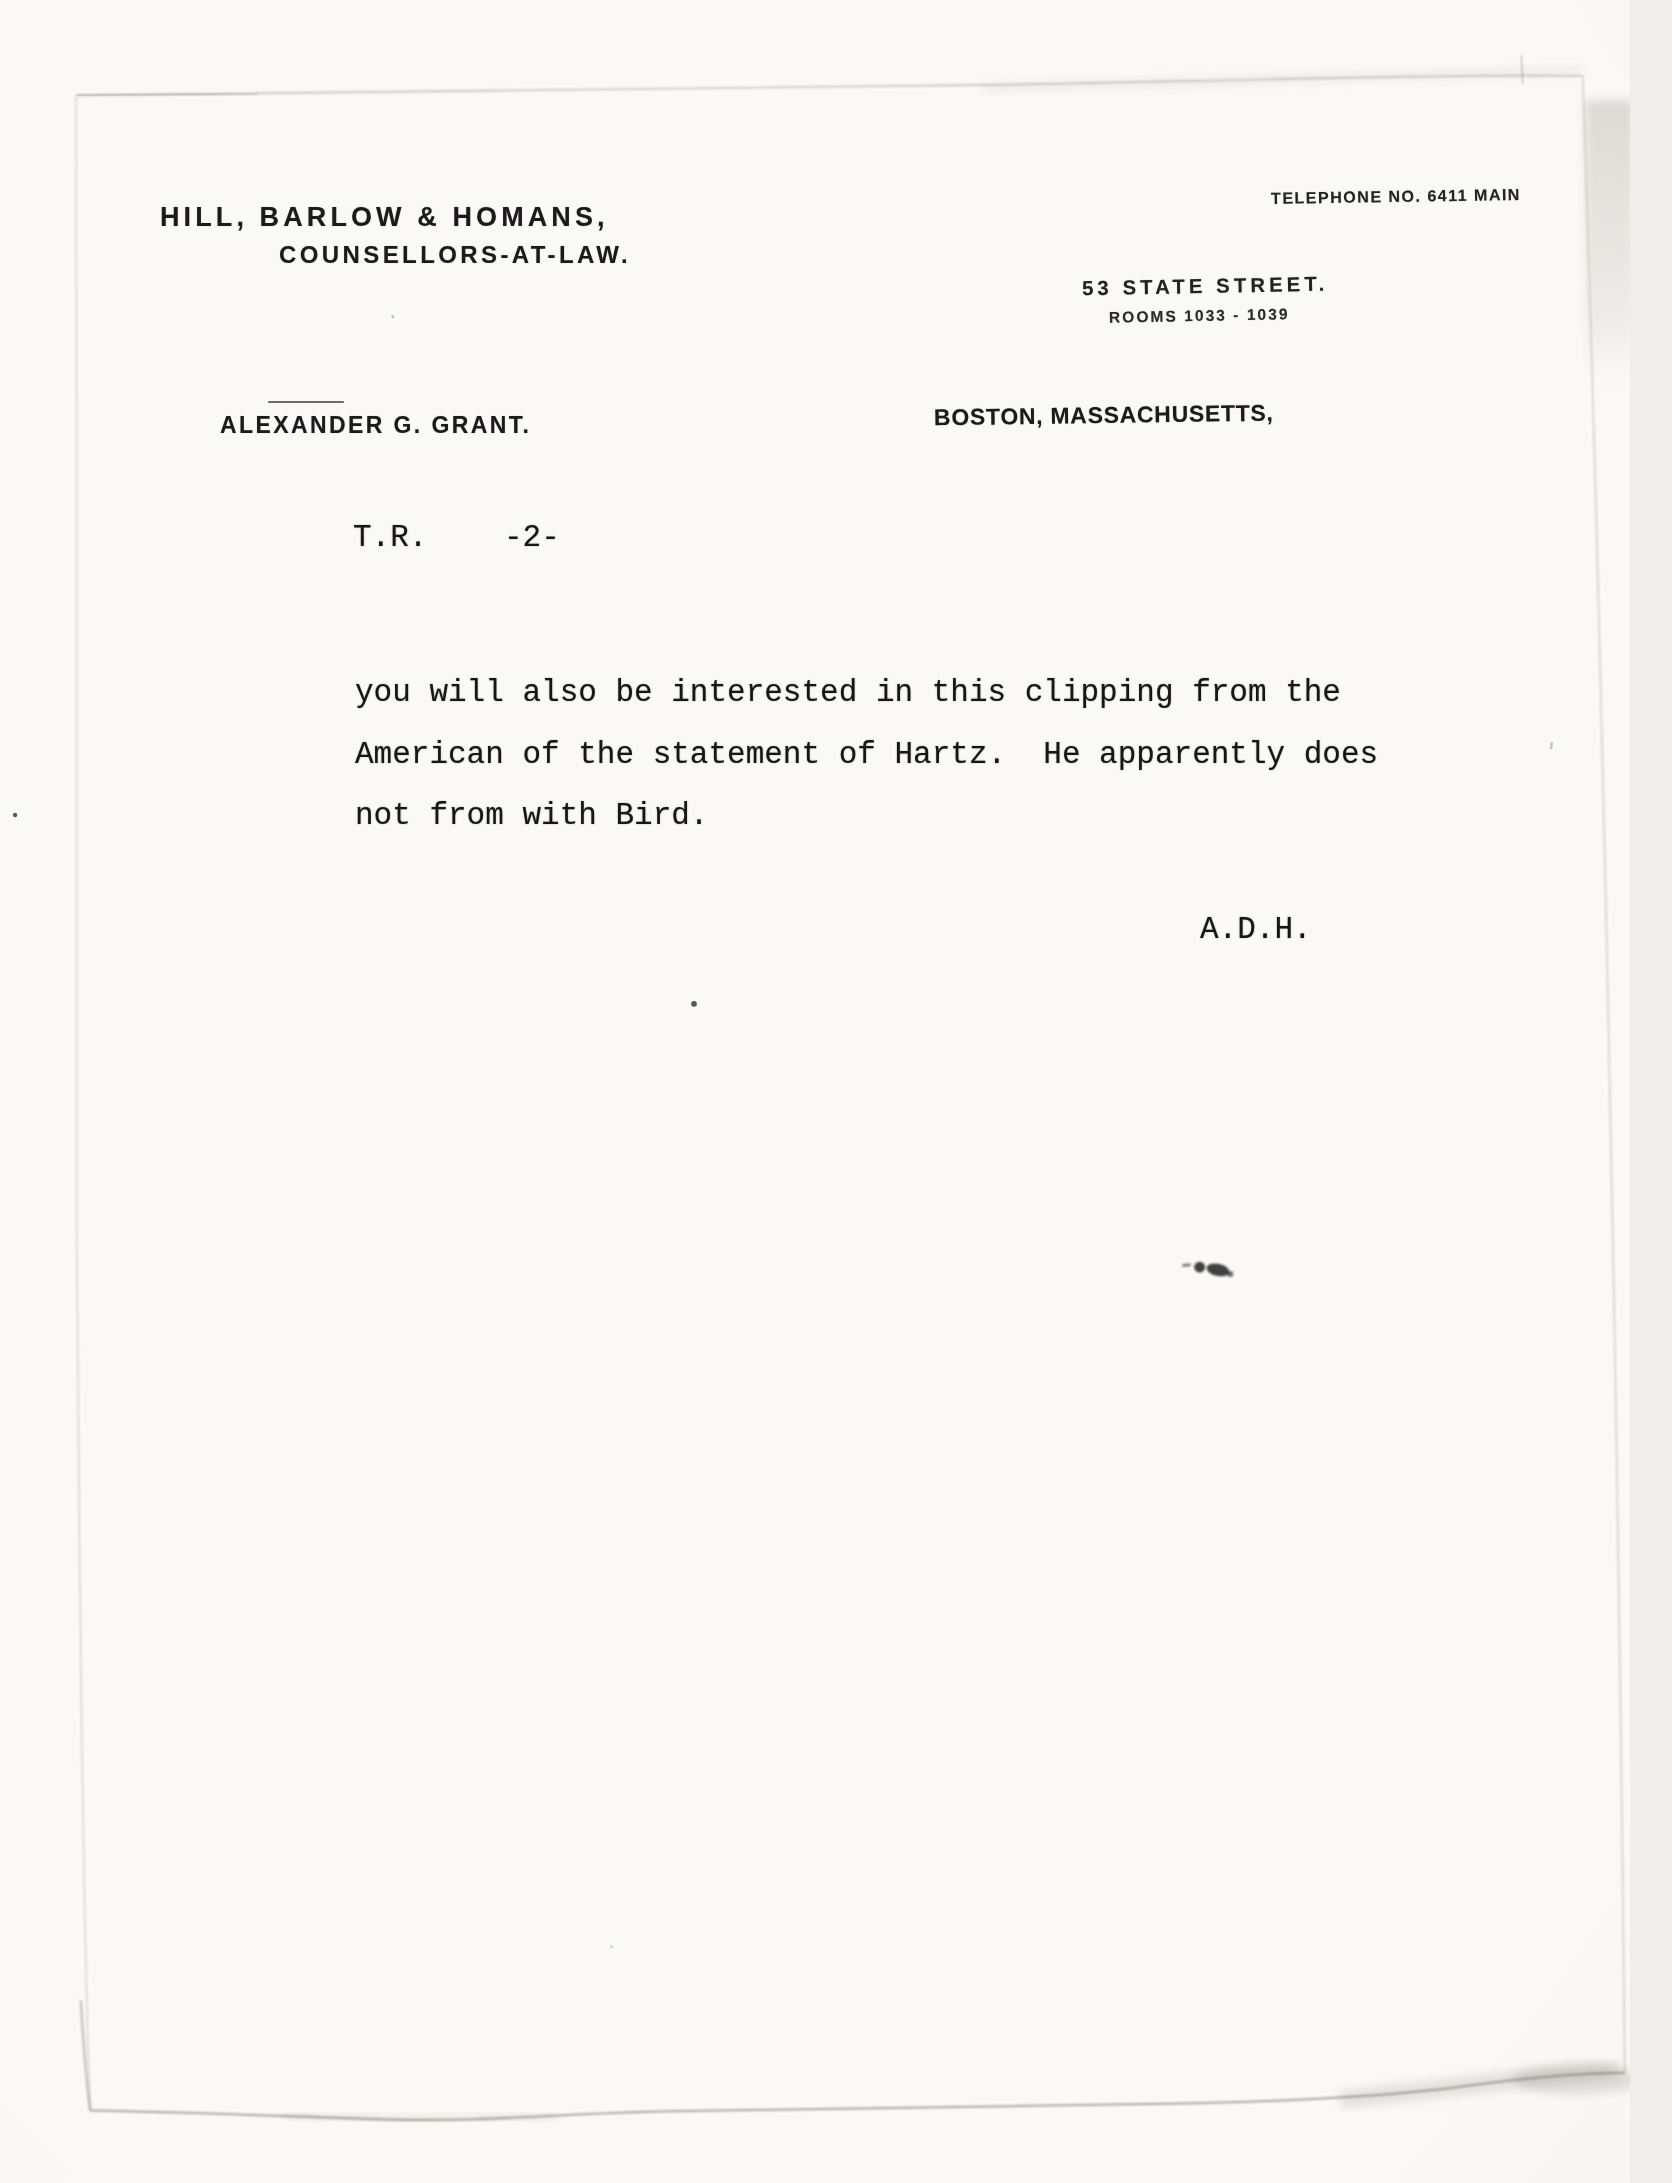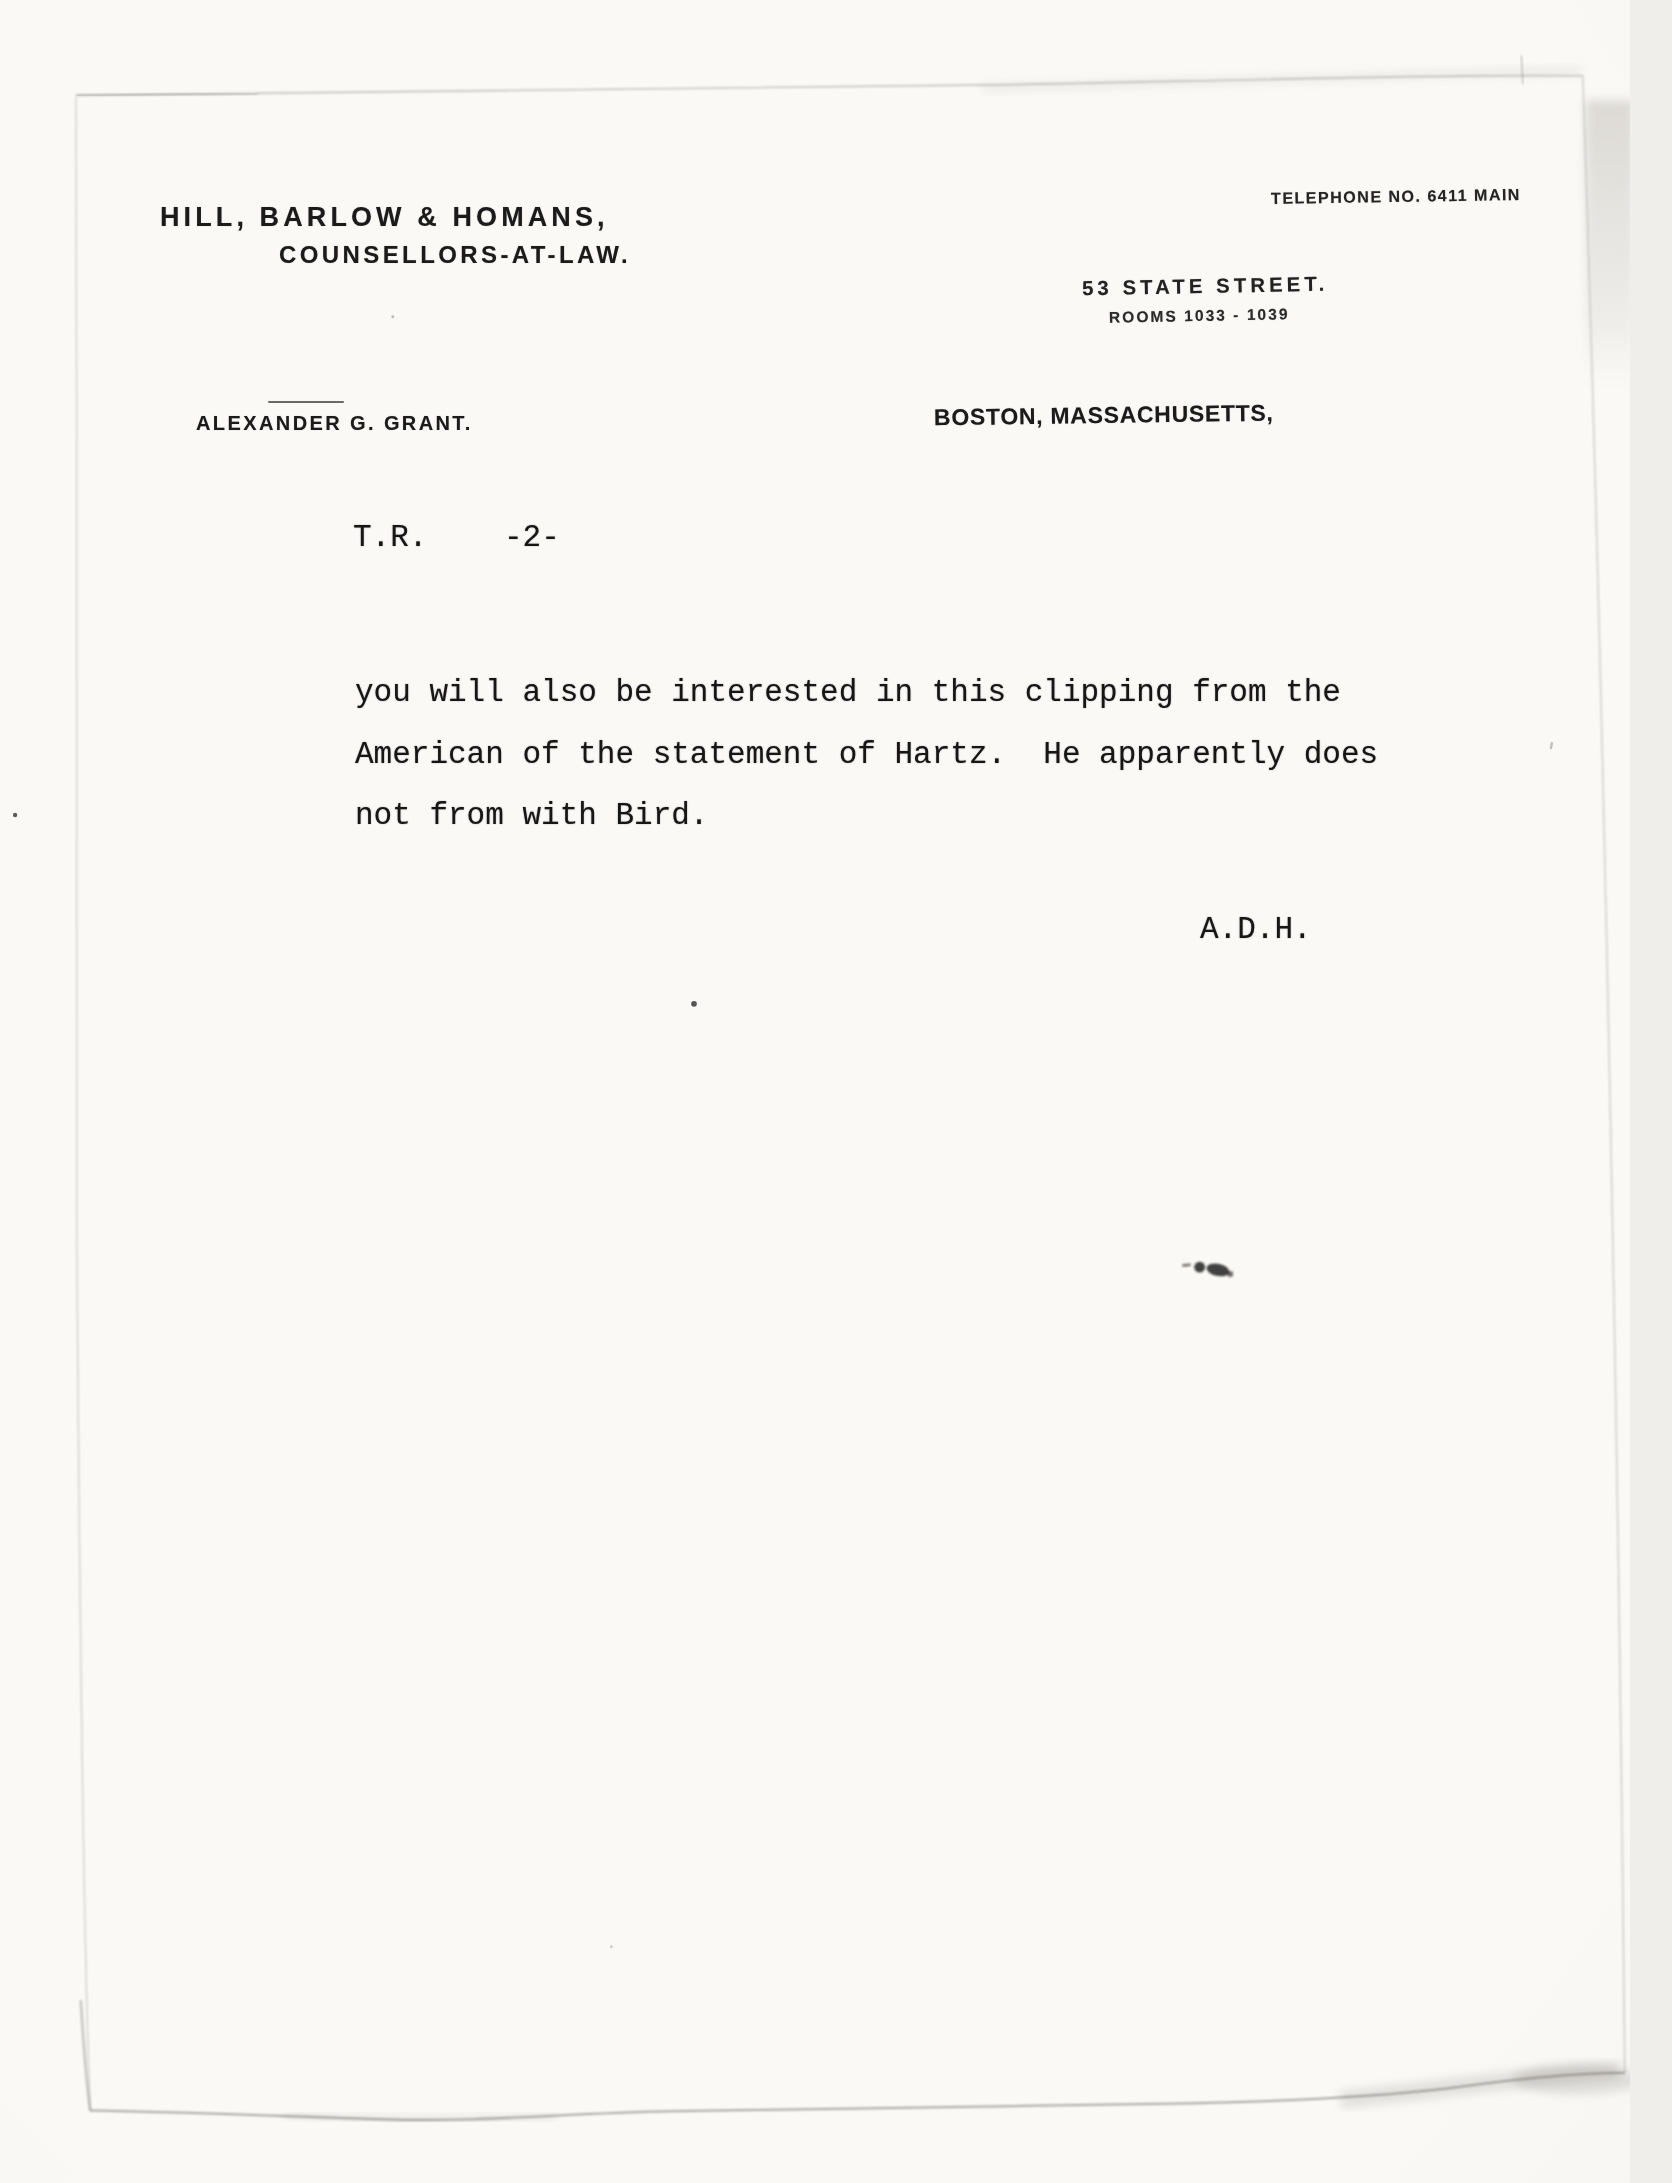--- a/index.html
+++ b/index.html
@@ -30,21 +30,21 @@
     text-shadow: 0 0 1px rgba(20,20,20,0.35);
   }
   .firm-name        { left: 160px;  top: 202px; font-size: 27px; letter-spacing: 4.1px; }
   .firm-subtitle    { left: 247px;  top: 241px; font-size: 24px; letter-spacing: 3.4px; margin-left: 32px; }
   .partner-block    { position: absolute; left: 207px; top: 321px; }
   .partner-line     { position: relative; font-size: 16.2px; letter-spacing: 3px;
                       color: #1e1e1e; font-weight: 700; white-space: pre;
                       margin-bottom: 12.2px; text-shadow: 0 0 1px rgba(20,20,20,0.35); }
   .partner-rule     { position: absolute; left: 268px; top: 401px; width: 76px; height: 2px;
                       background: #3a3a3a; opacity: 0.75; border-radius: 1.4px; }
-  .associate-name   { left: 196px;  top: 412px; font-size: 20px; letter-spacing: 2.4px; }
+  .associate-name   { left: 220px;  top: 412px; font-size: 23px; letter-spacing: 2.4px; }
   .telephone-line   { left: 1271px; top: 187px; font-size: 16.2px; letter-spacing: 1.4px;
                       transform: rotate(-0.9deg); color: #242424; }
   .street-address   { left: 1082px; top: 275px; font-size: 20.3px; letter-spacing: 4.1px;
                       transform: rotate(-1.1deg); color: #222; }
   .rooms-line       { left: 1109px; top: 307px; font-size: 15.6px; letter-spacing: 2px;
                       transform: rotate(-1.1deg); color: #2a2a2a; }
   .city-line        { left: 934px; top: 402px; font-size: 23px; letter-spacing: 0.7px;
                       transform: rotate(-0.8deg); }
   
   .typed {

